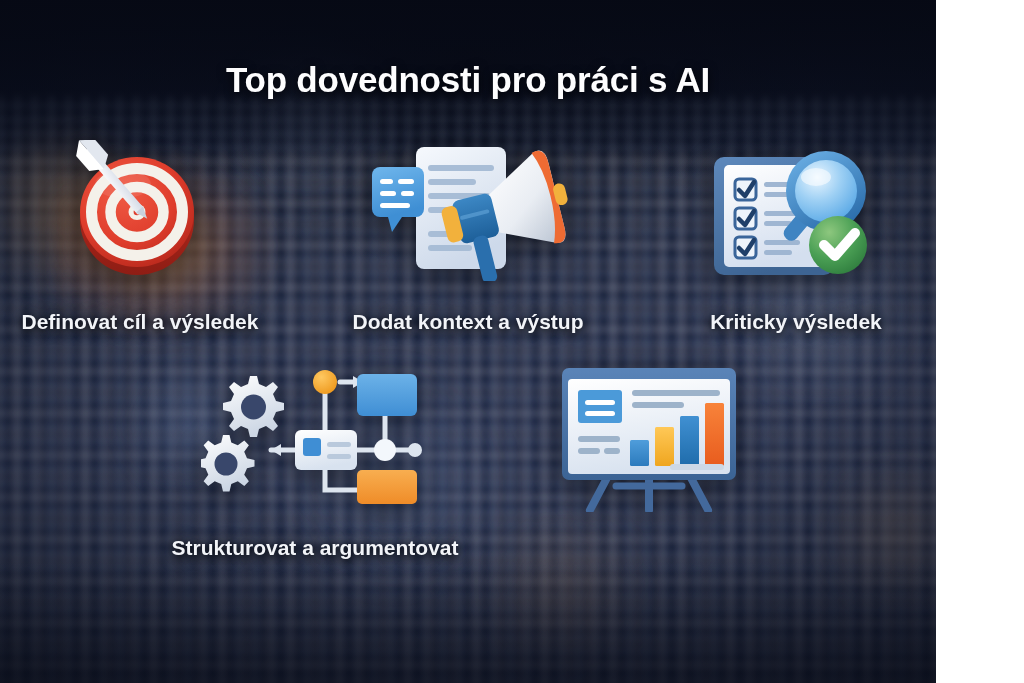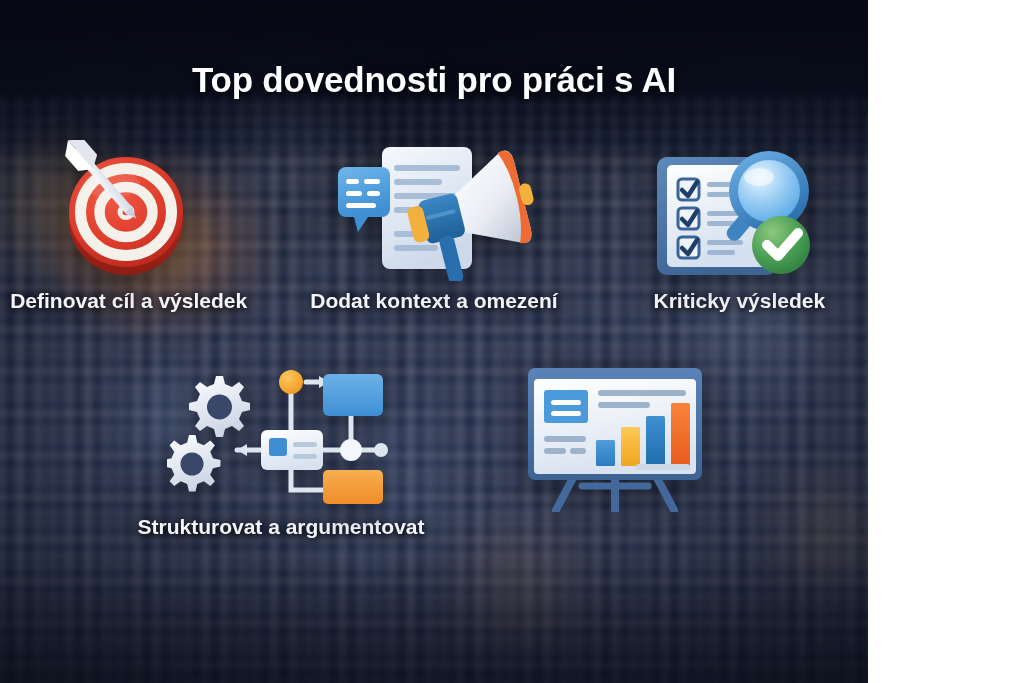--- a/index.html
+++ b/index.html
@@ -3,21 +3,21 @@
 <meta charset="utf-8">
 <style>
   * { box-sizing: border-box; margin: 0; padding: 0; }
   html, body {
     width: 1024px; height: 683px;
     overflow: hidden;
     font-family: "Liberation Sans", sans-serif;
   }
   #stage {
     position: relative;
-    width: 868px; height: 683px;
+    width: 936px; height: 683px;
     background: #4c1d95;
     overflow: hidden;
   }
 
   
   .bg-base {
     position: absolute; inset: 0;
     background:
       radial-gradient(ellipse 55% 45% at 50% 8%, #0a0e1c 0%, rgba(10,14,28,0) 70%),
       linear-gradient(175deg, #0c1122 0%, #141c34 35%, #1a2340 60%, #151d36 100%);
@@ -94,21 +94,21 @@
     height: 148px; width: 100%;
     display: flex; align-items: center; justify-content: center;
     filter: drop-shadow(0 6px 14px rgba(0,0,0,0.45));
   }
   .caption {
     color: #f2f4f8;
     font-size: 21px;
     font-weight: bold;
     text-align: right;
     line-height: 1.32;
-    margin-top: 3px;
+    margin-top: 24px;
     text-shadow: 0 2px 7px rgba(0,0,0,0.85), 0 0 16px rgba(0,0,0,0.5);
     white-space: pre-line;
   }
   .cap-wide { font-size: 20.5px; }
 </style>
 </head>
 <body>
 
 <div id="stage">
 
@@ -206,21 +206,21 @@
             <path d="M120 58 L180 24 Q192 20 192 38 L192 104 Q192 122 180 117 L120 90 Z" fill="url(#coneG)"></path>
             <path d="M178 24 Q192 20 192 38 L192 104 Q192 122 178 117 Q186 98 186 70 Q186 42 178 24 Z" fill="#ee6b33"></path>
             <rect x="190" y="60" width="12" height="22" rx="6" fill="#f2b13c"></rect>
             <rect x="88" y="52" width="40" height="44" rx="7" fill="url(#bodyG)"></rect>
             <rect x="76" y="56" width="16" height="36" rx="6" fill="#f2b13c"></rect>
             <rect x="100" y="92" width="15" height="48" rx="6" fill="#2a6fad"></rect>
             <rect x="93" y="68" width="30" height="4" rx="2" fill="#5d9fd4" opacity="0.7"></rect>
           </g>
         </svg>
       </div>
-      <div class="caption">Dodat kontext a omezení</div>
+      <div class="caption">Dodat kontext a výstup</div>
     </div>
 
     <div class="card">
       <div class="icon-wrap">
         <svg width="184" height="142" viewBox="0 0 184 142">
           <defs>
             <linearGradient id="clipG" x1="0" y1="0" x2="0.4" y2="1">
               <stop offset="0%" stop-color="#5e89bc"></stop>
               <stop offset="100%" stop-color="#3d6493"></stop>
             </linearGradient>

